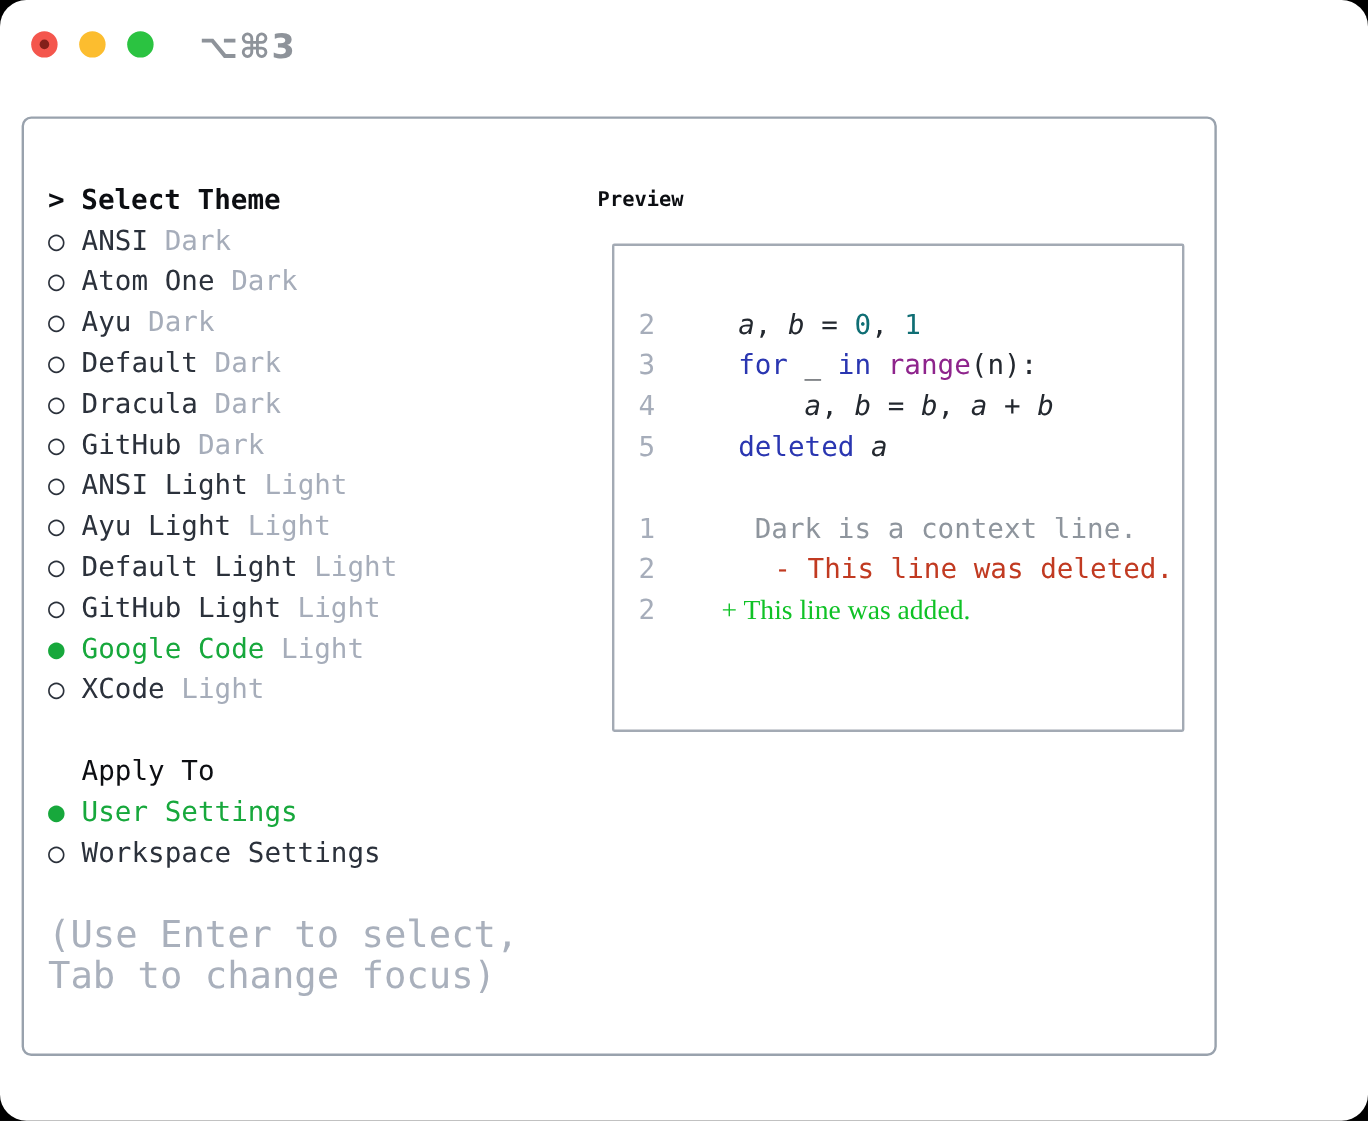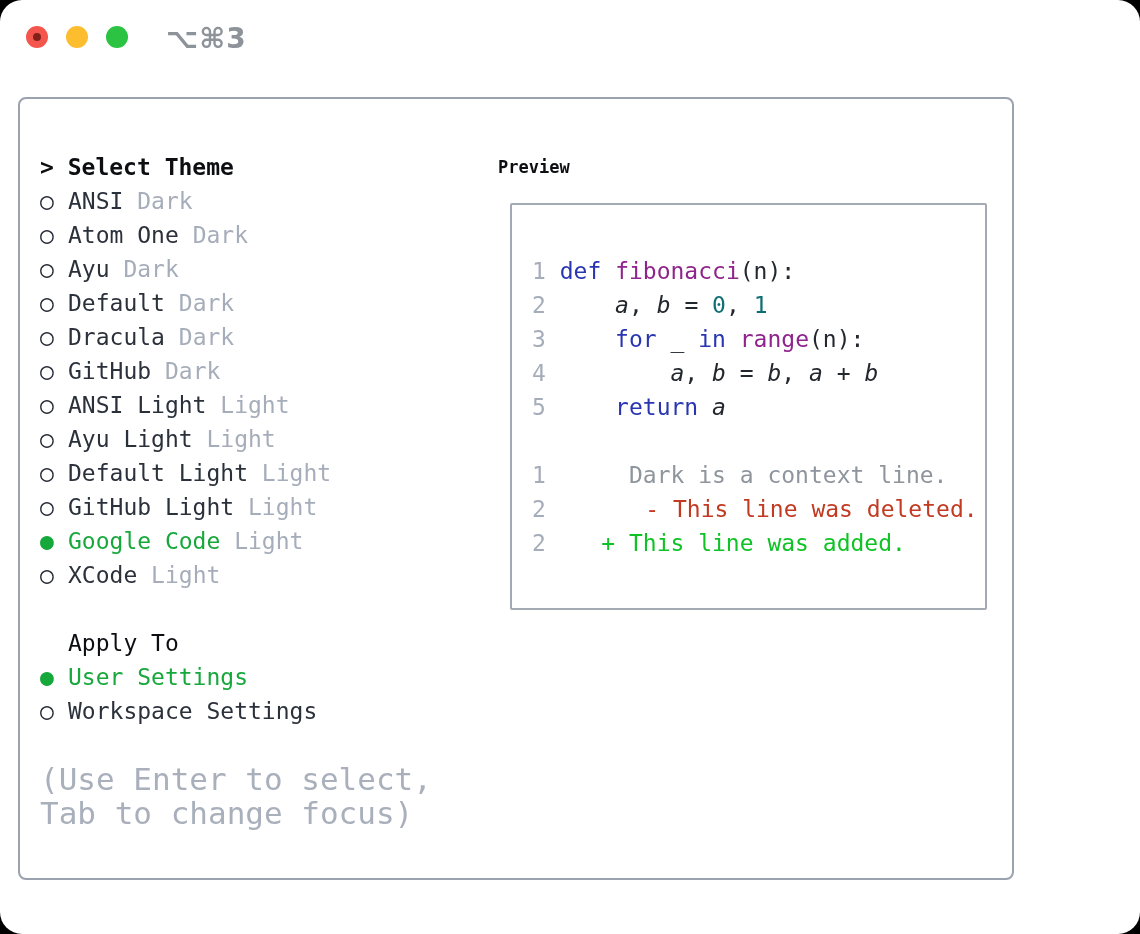--- a/index.html
+++ b/index.html
@@ -64,21 +64,21 @@
   }
   .code-line { line-height: 34px; font-size: 23px; white-space: pre; }
   .lineno  { color: #a6adba; }
   .tk-p    { color: #23282f; }
   .tk-k    { color: #2a36b1; }
   .tk-f    { color: #8e248c; }
   .tk-n    { color: #0f6e74; }
   .tk-v    { color: #23282f; font-style: italic; }
   .tk-ctx  { color: #8e959d; }
   .tk-del  { color: #c13a21; margin-left: 44px; }
-  .tk-add  { color: #0fc226; }
+  .tk-add  { color: #0fc226; font-family: Liberation Serif, serif; }
 </style>
 </head>
 <body>
 
 <div class="window">
 
   <div class="titlebar">
     <div class="traffic red"></div>
     <div class="traffic yellow"></div>
     <div class="traffic green"></div>
@@ -114,25 +114,24 @@
           <div class="row"><span class="marker">○</span><span class="item-label">Workspace Settings</span></div>
         </div>
 
       <div class="help">(Use Enter to select, Tab to change focus)</div>
     </div>
 
     <div class="preview-title">Preview</div>
 
     <div class="preview-box">
       <div id="code-block">
-          <div class="code-line"><span class="lineno">1</span><span class="tk-p"> </span><span class="tk-k">def</span><span class="tk-p"> </span><span class="tk-f">fibonacci</span><span class="tk-p">(n):</span></div>
           <div class="code-line"><span class="lineno">2</span><span class="tk-p">     </span><span class="tk-v">a</span><span class="tk-p">, </span><span class="tk-v">b</span><span class="tk-p"> = </span><span class="tk-n">0</span><span class="tk-p">, </span><span class="tk-n">1</span></div>
           <div class="code-line"><span class="lineno">3</span><span class="tk-p">     </span><span class="tk-k">for</span><span class="tk-p"> _ </span><span class="tk-k">in</span><span class="tk-p"> </span><span class="tk-f">range</span><span class="tk-p">(n):</span></div>
           <div class="code-line"><span class="lineno">4</span><span class="tk-p">         </span><span class="tk-v">a</span><span class="tk-p">, </span><span class="tk-v">b</span><span class="tk-p"> = </span><span class="tk-v">b</span><span class="tk-p">, </span><span class="tk-v">a</span><span class="tk-p"> + </span><span class="tk-v">b</span></div>
-          <div class="code-line"><span class="lineno">5</span><span class="tk-p">     </span><span class="tk-k">return</span><span class="tk-p"> </span><span class="tk-v">a</span></div>
+          <div class="code-line"><span class="lineno">5</span><span class="tk-p">     </span><span class="tk-k">deleted</span><span class="tk-p"> </span><span class="tk-v">a</span></div>
           <div class="code-line"><span class="lineno"> </span>&nbsp;</div>
           <div class="code-line"><span class="lineno">1</span><span class="tk-ctx">      Dark is a context line.</span></div>
           <div class="code-line"><span class="lineno">2</span><span class="tk-p">    </span><span class="tk-del">- This line was deleted.</span></div>
           <div class="code-line"><span class="lineno">2</span><span class="tk-p">    </span><span class="tk-add">+ This line was added.</span></div>
         </div>
     </div>
 
   </div>
 </div>
 

